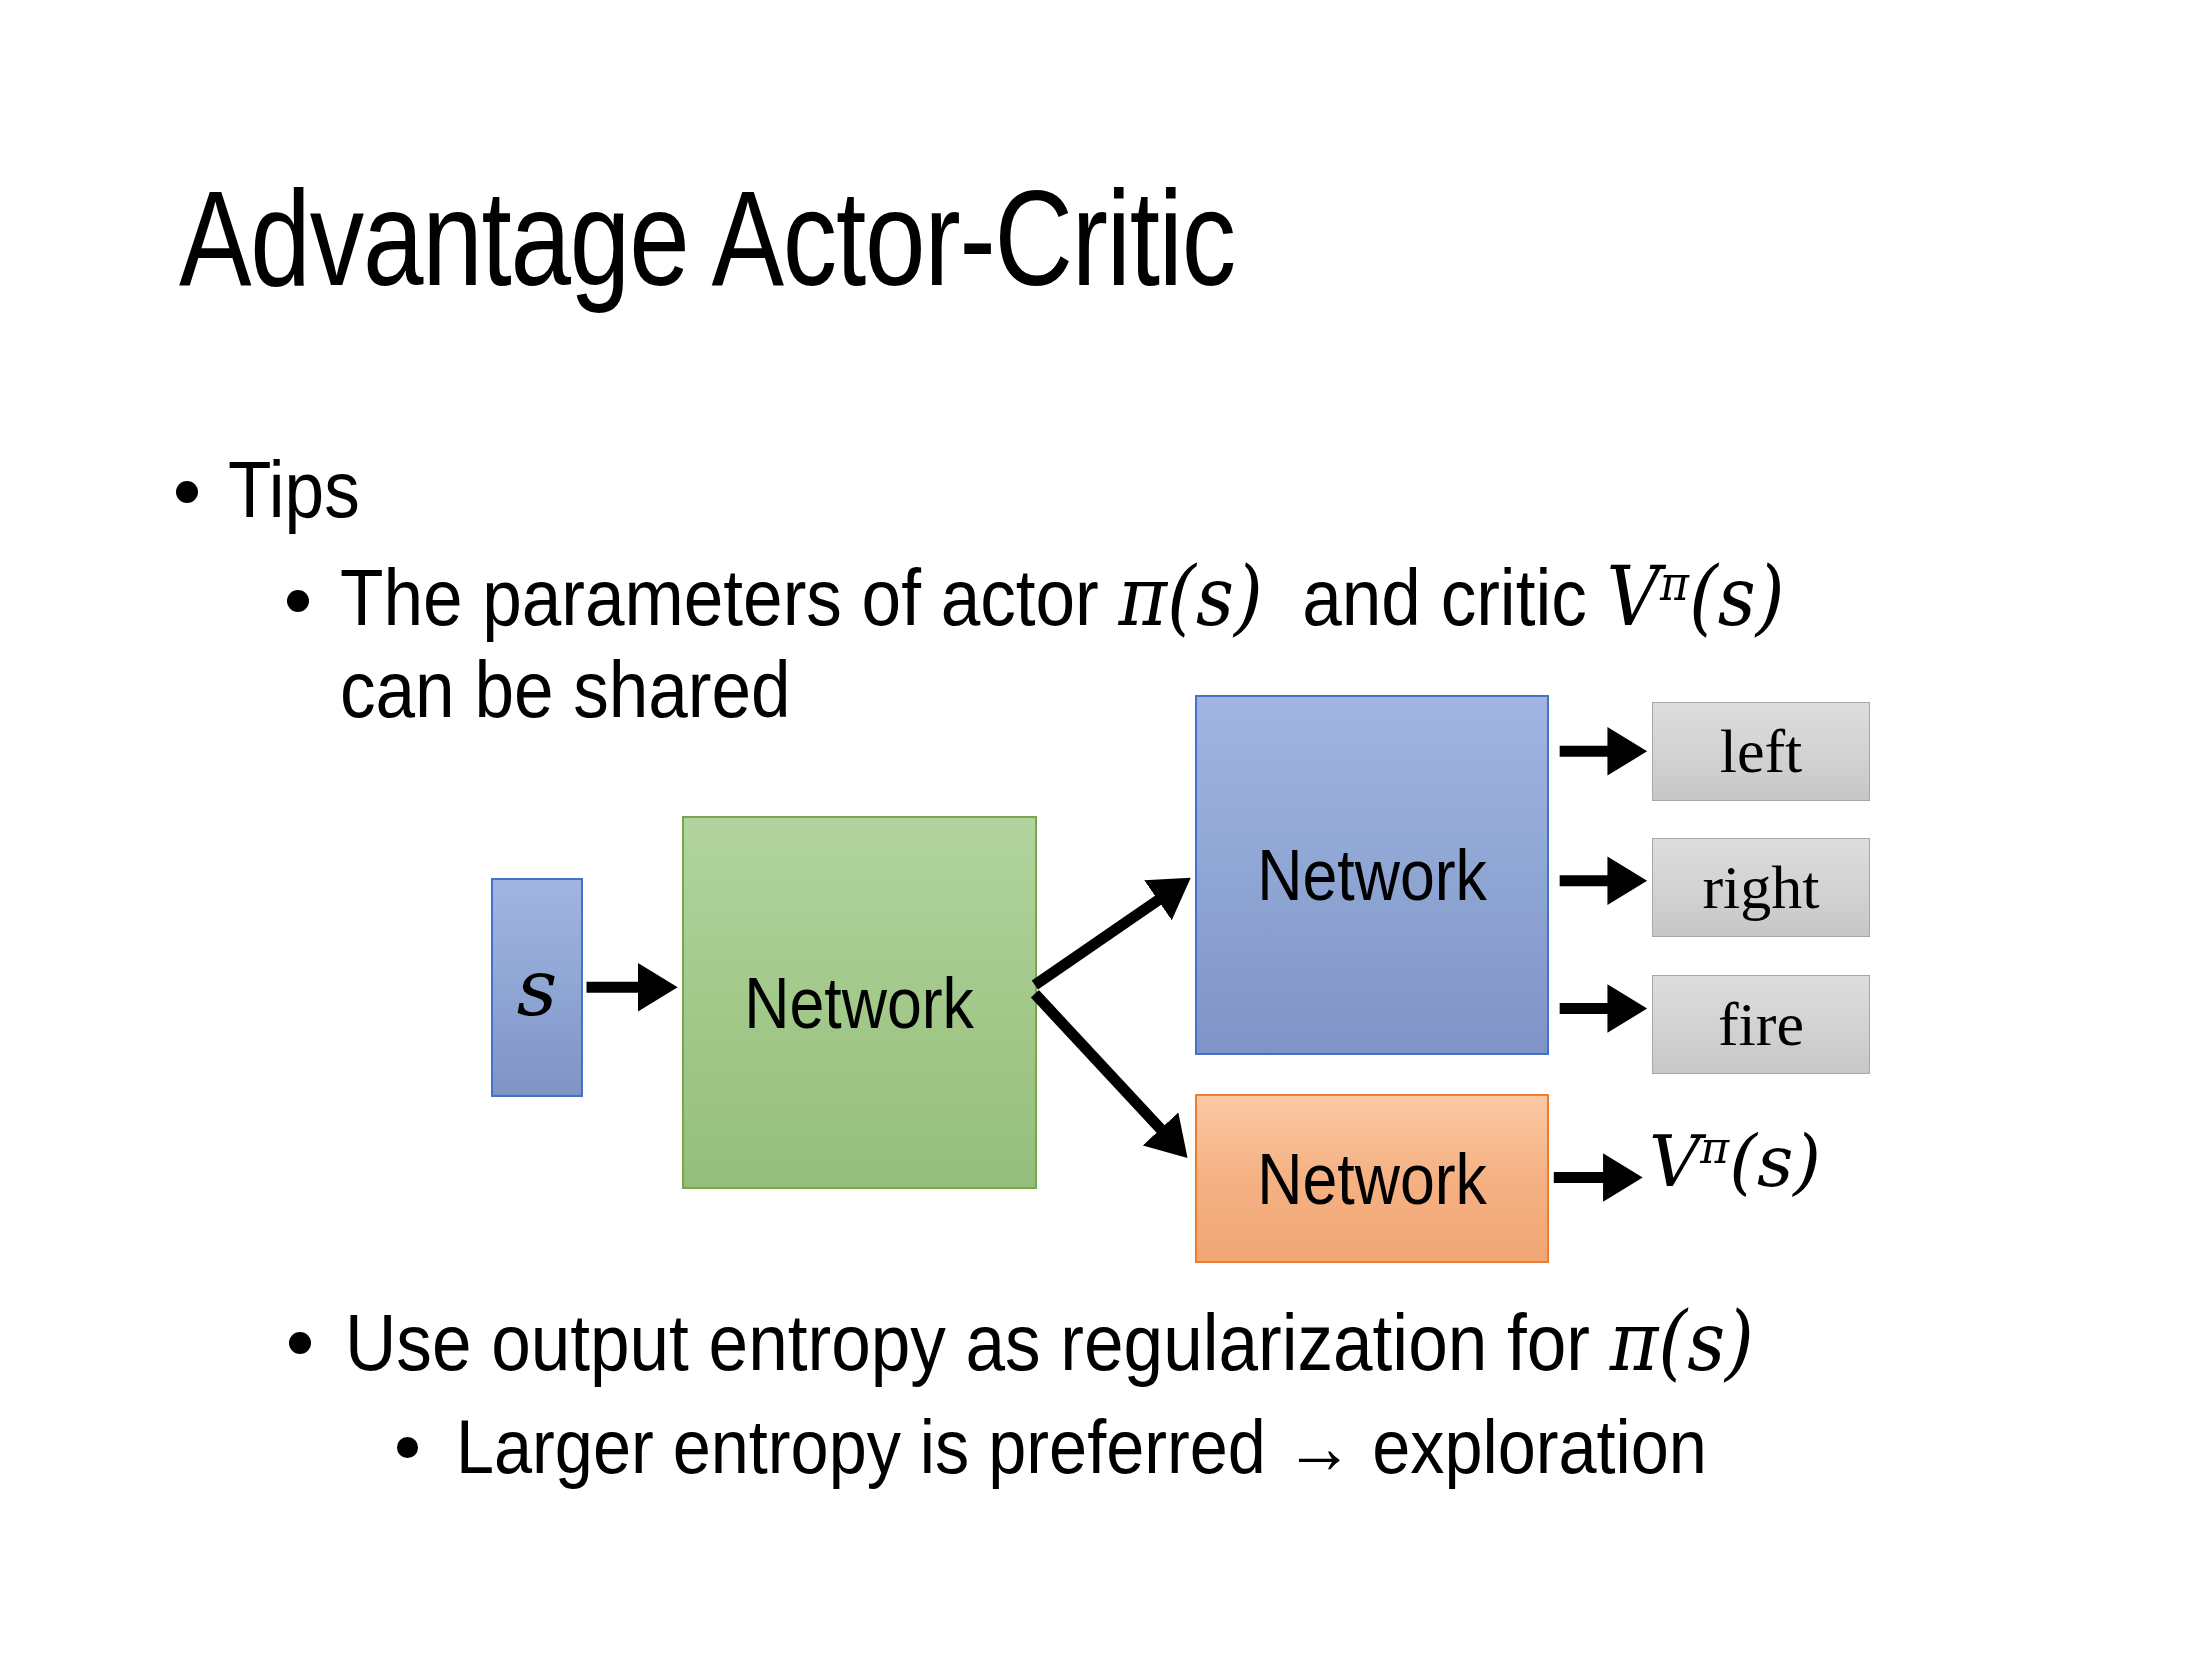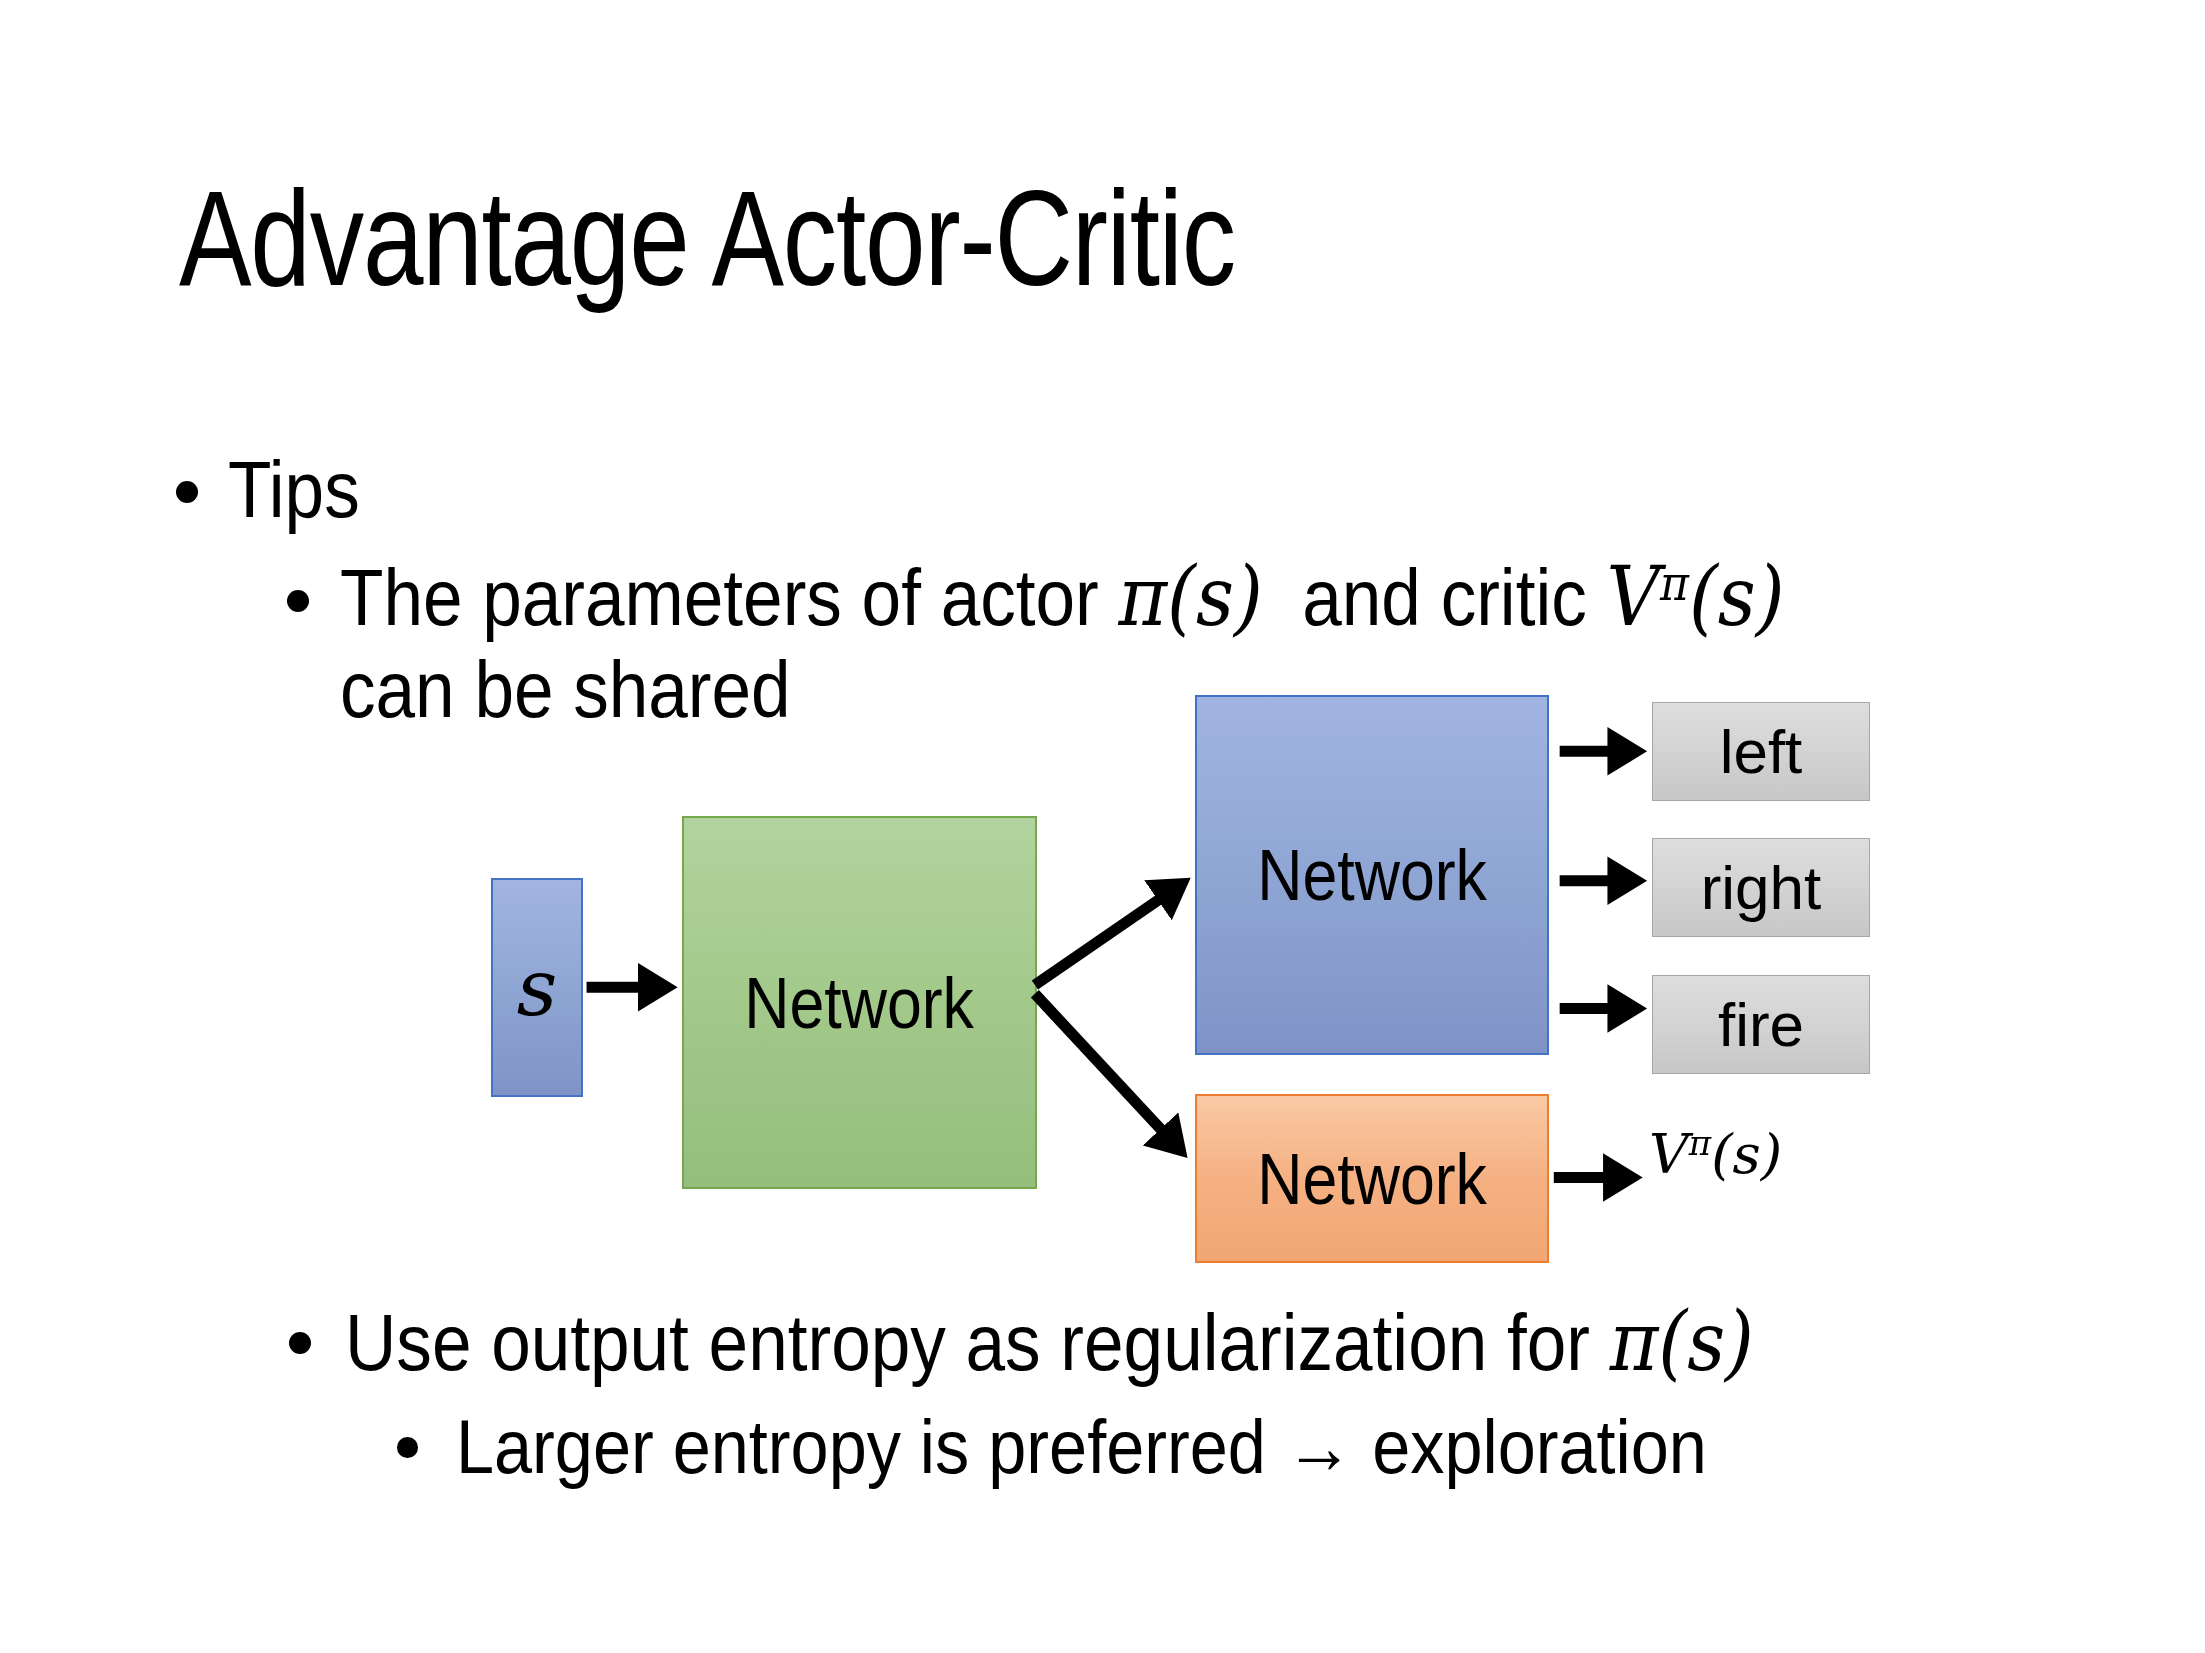--- a/index.html
+++ b/index.html
@@ -41,26 +41,26 @@
   }
   .critic-box{
     left:1195px;top:1094px;width:354px;height:169px;
     border:2.2px solid var(--critic-border,#ED7D31);
     background:linear-gradient(180deg,#F9C9A4 0%,#F5B183 50%,#F1A674 100%);
   }
   .action-box{
     left:1652px;width:218px;height:99px;
     border:1.5px solid var(--action-border,#A6A6A6);
     background:linear-gradient(180deg,#DDDDDD 0%,#D3D3D3 50%,#C7C7C7 100%);
-    font-family:Liberation Sans, sans-serif;font-size:62px;
+    font-family:Liberation Serif, serif;font-size:62px;
   }
   .action-left{top:702px;}
   .action-right{top:814px;margin-top:24px;}
   .action-fire{top:959px;margin-top:16px;}
-  .value-out{left:1649px;top:1126px;font-size:55px;}
+  .value-out{left:1649px;top:1126px;font-size:71px;}
   .value-out .math{font-size:1em;}
   svg.arrows{position:absolute;left:0;top:0;pointer-events:none;}
 </style>
 </head>
 <body>
 
 <div class="slide">
 
   <div class="abs title">Advantage Actor-Critic</div>
 

